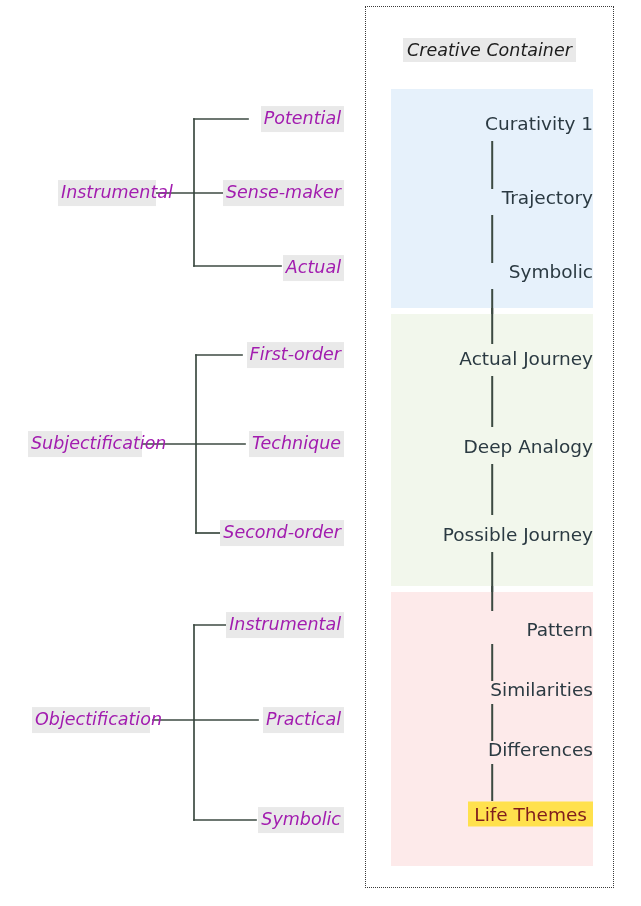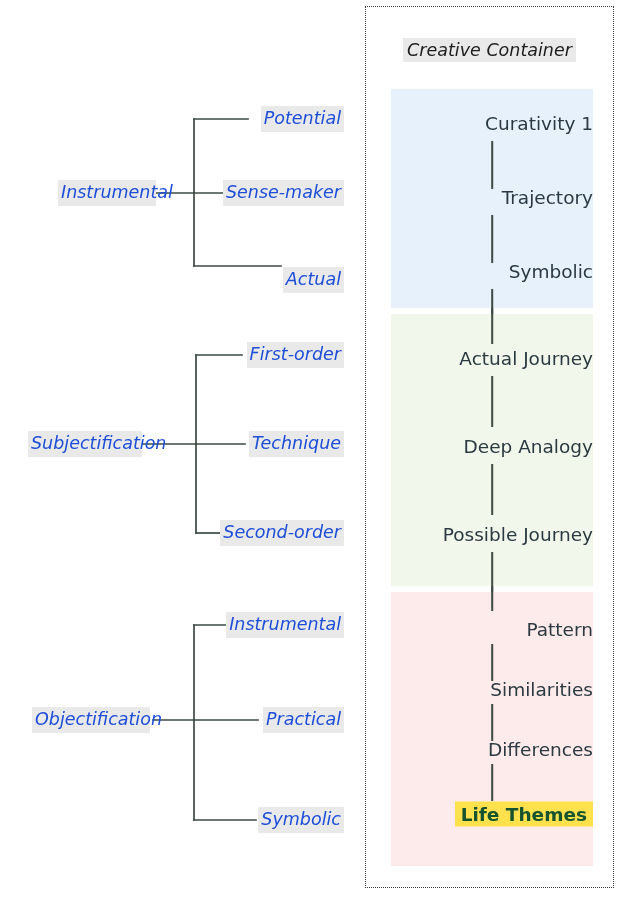--- a/index.html
+++ b/index.html
@@ -24,21 +24,21 @@
   }
   .tree-group { position: absolute; left: 0; width: 360px; }
   .tree-svg { position: absolute; left: 0; top: 0; overflow: visible; }
 
   .node-label {
     position: absolute;
     background: #e9e9e9;
     font-style: italic;
     font-size: 17.5px;
     line-height: 1.25;
-    color: #1d4ed8;
+    color: #a21caf;
     white-space: nowrap;
     padding: 2px 3px;
     transform: translateY(-50%);
   }
   .node-label.child { right: 16px; text-align: right; }
   .node-label.parent { text-align: right; }
 
   
   #creative-container {
     position: absolute;
@@ -73,22 +73,22 @@
   .flow-node {
     position: absolute;
     left: 0; right: 0;
     text-align: right;
     font-size: 18.5px;
     color: #2b3a42;
     white-space: nowrap;
     transform: translateY(-50%);
   }
   .flow-node.highlight {
-    font-weight: bold;
-    color: #14532d;
+    font-weight: normal;
+    color: #7f1d1d;
   }
   .flow-node.highlight span {
     background: #ffe14d;
     padding: 2px 6px;
   }
   .connector {
     position: absolute;
     width: 1.6px;
     background: #3c4a42;
     left: 50%;
@@ -106,21 +106,21 @@
         <line x1="194" y1="119" x2="194" y2="266"></line>
         <line x1="194" y1="119" x2="248" y2="119"></line>
         <line x1="194" y1="193" x2="231" y2="193"></line>
         <line x1="194" y1="266" x2="281" y2="266"></line>
         <line x1="155" y1="193" x2="194" y2="193"></line>
       </g>
     </svg>
     <div class="node-label parent" style="top:193px;left:58px;width:92px;">Instrumental</div>
     <div class="node-label child" style="top:119px;">Potential</div>
     <div class="node-label child" style="top:193px;">Sense-maker</div>
-    <div class="node-label child" style="top:280px;">Actual</div>
+    <div class="node-label child" style="top:268px;">Actual</div>
   </div>
 
   <div class="tree-group" style="top:320px;height:270px;">
     <svg class="tree-svg" width="360" height="270">
       <g stroke="#3c4a42" stroke-width="1.7" fill="none" stroke-linecap="square">
         <line x1="196" y1="35" x2="196" y2="213"></line>
         <line x1="196" y1="35" x2="242" y2="35"></line>
         <line x1="196" y1="124" x2="245" y2="124"></line>
         <line x1="196" y1="213" x2="222" y2="213"></line>
         <line x1="141" y1="124" x2="196" y2="124"></line>

